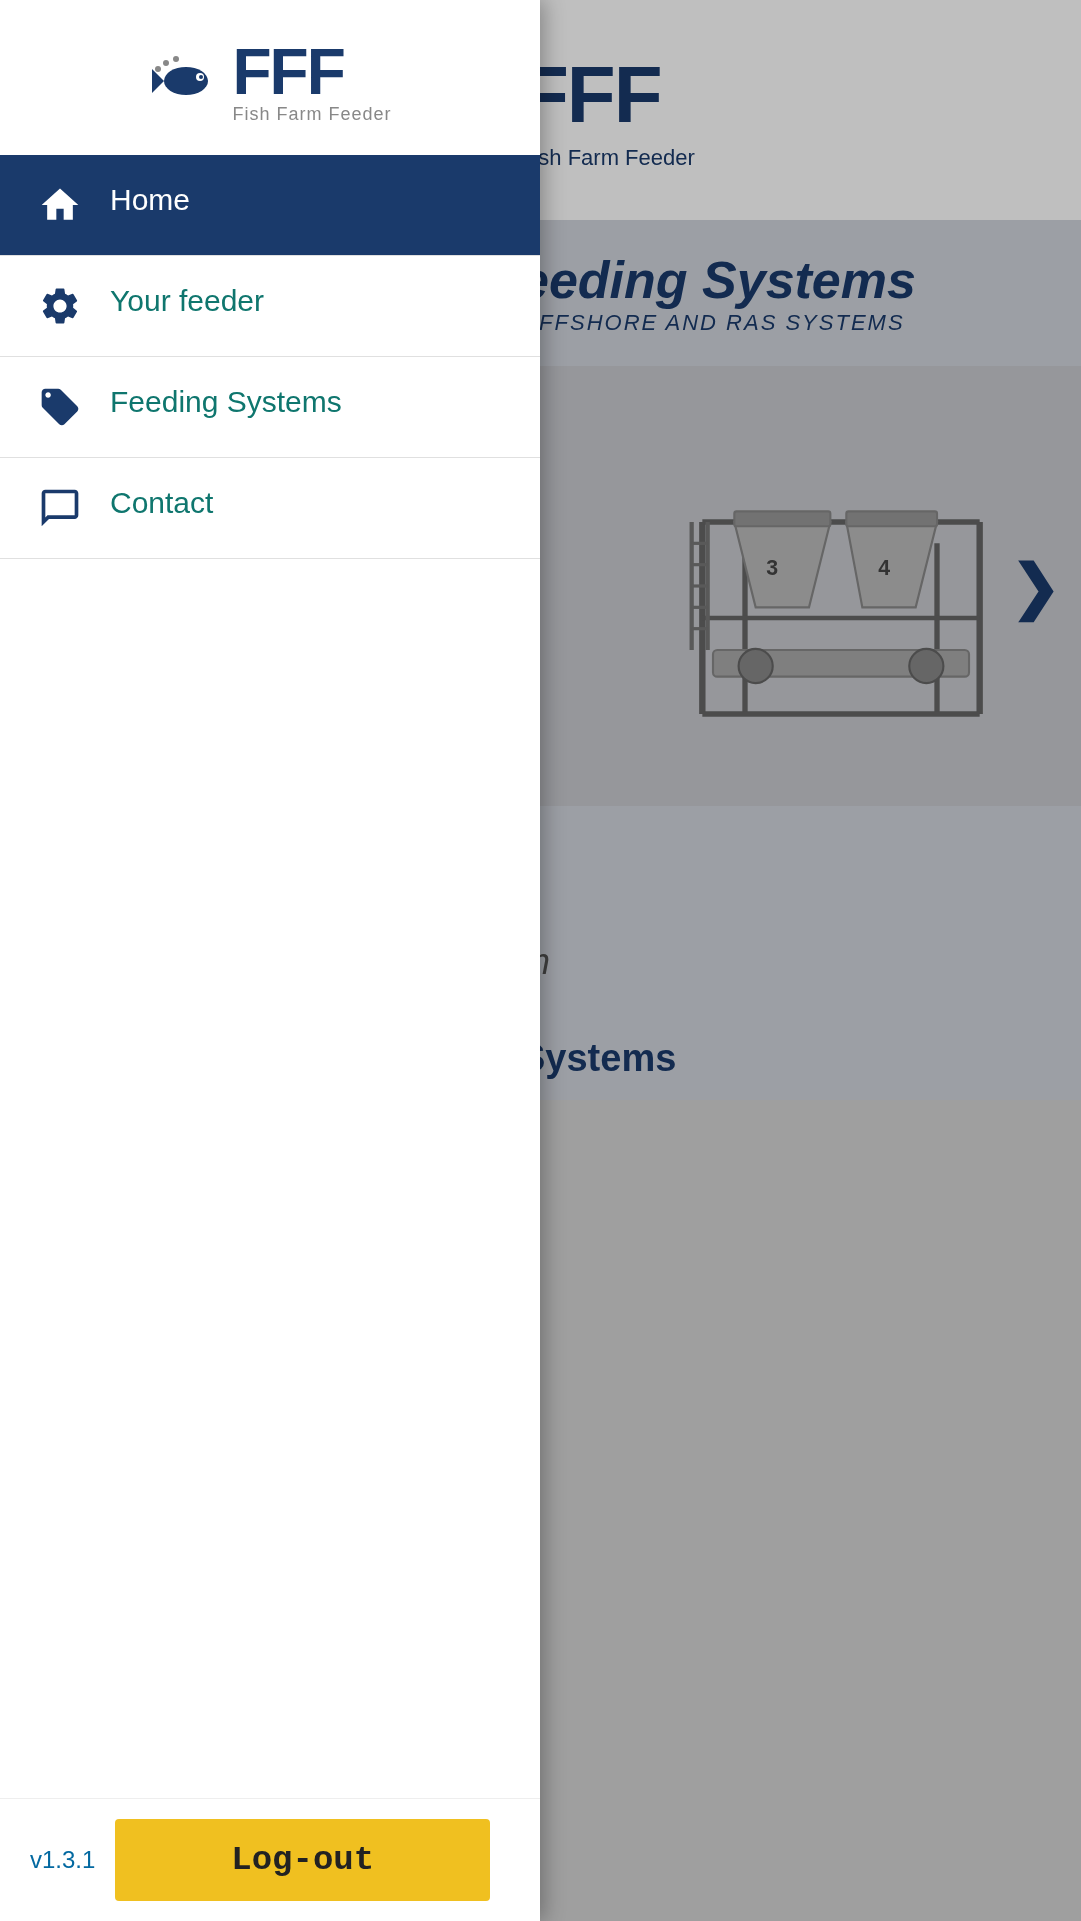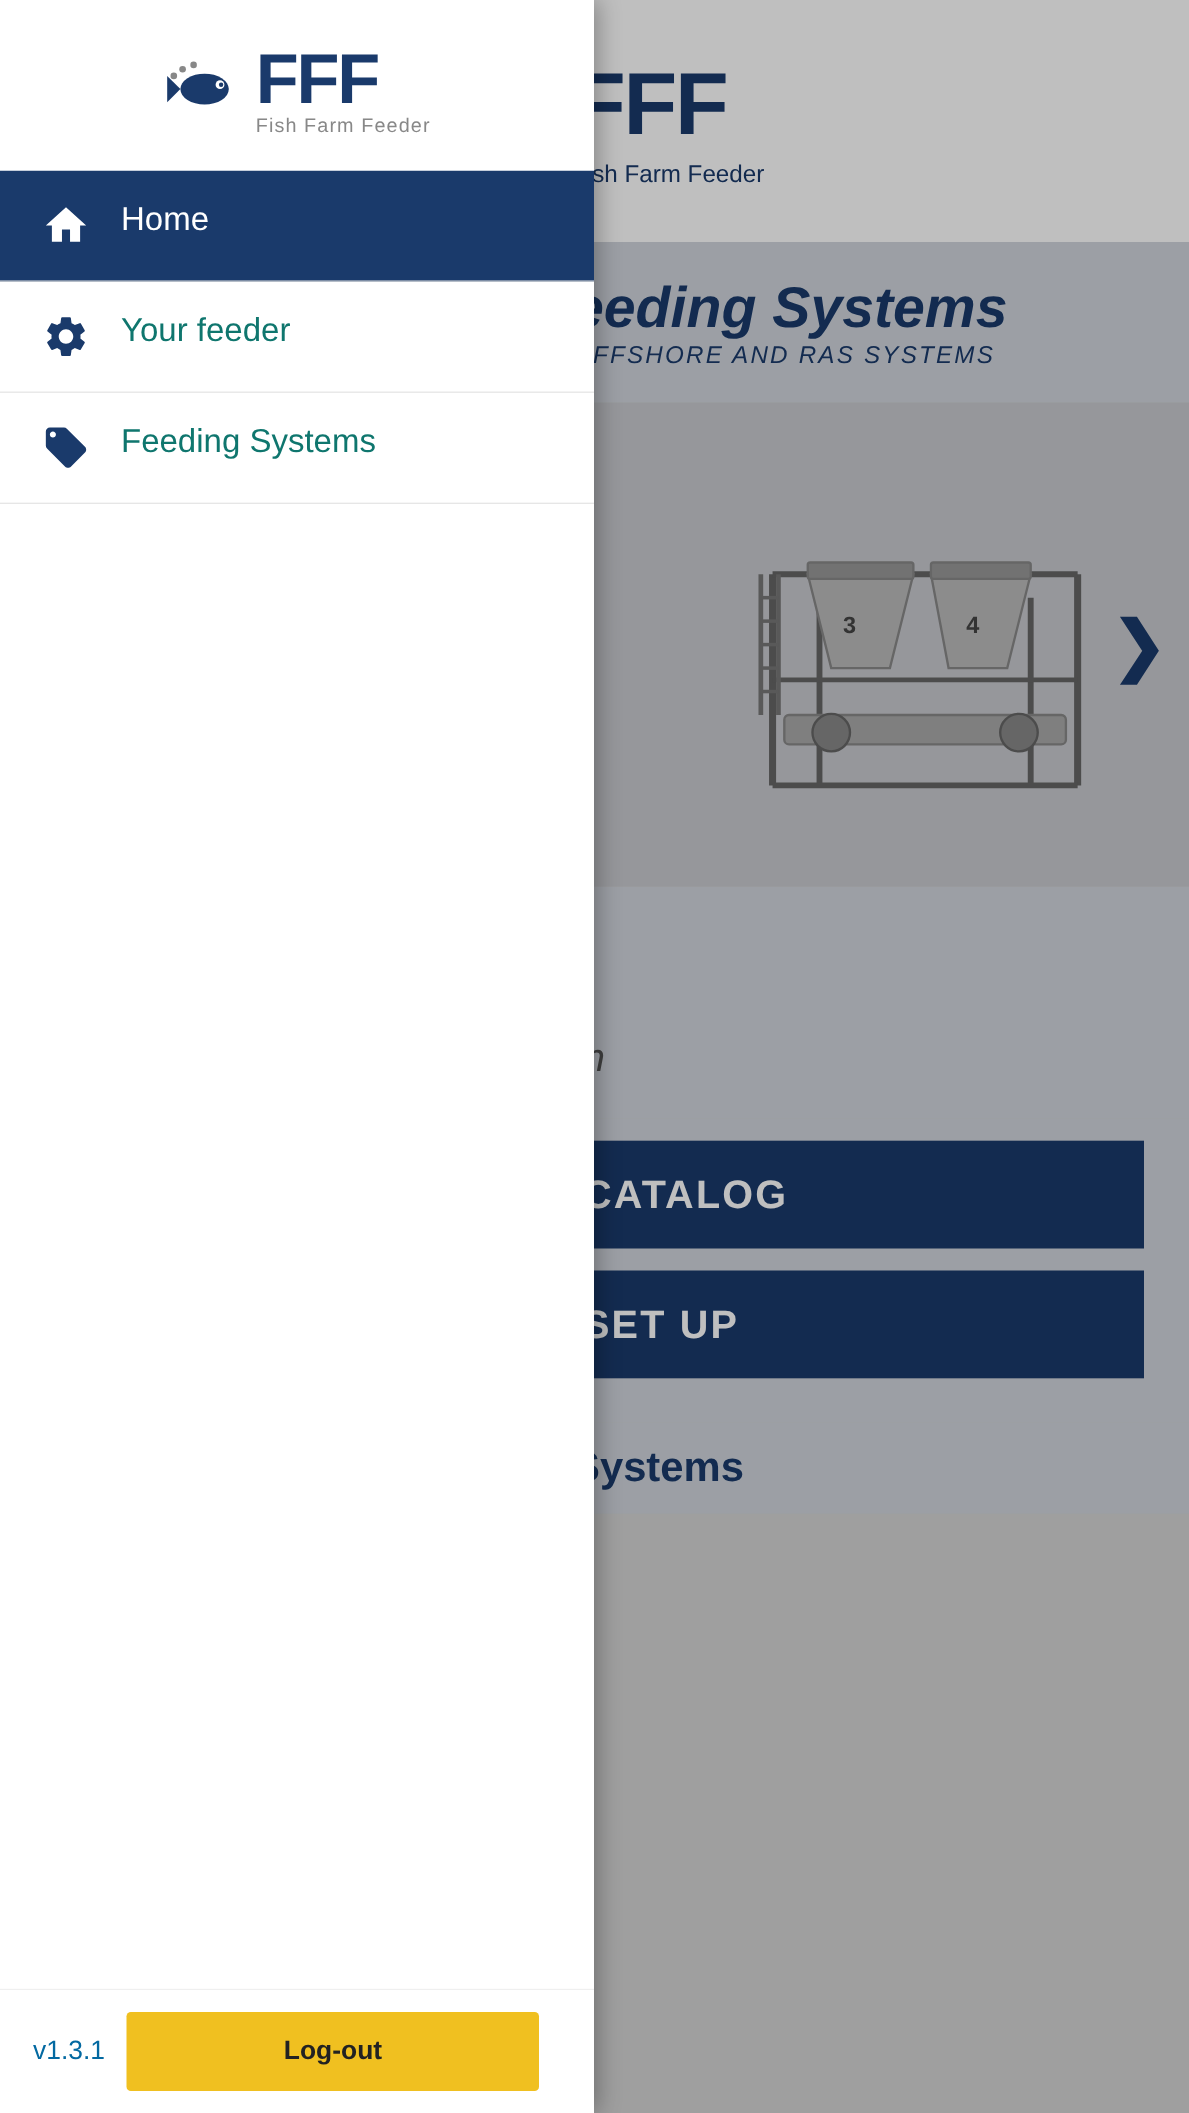--- a/index.html
+++ b/index.html
@@ -263,26 +263,27 @@
     .version-text {
       font-size: 24px;
       color: #0369a1;
     }
 
     .logout-btn {
       background: #f0c020;
       color: #222;
       border: none;
       padding: 22px 60px;
-      font-size: 24px;
+      font-size: 34px;
       font-weight: bold;
       border-radius: 4px;
       cursor: pointer;
       flex: 1;
       margin: 0 20px;
+      font-family: Liberation Mono, monospace;
     }
   </style>
 </head>
 <body>
 
 <div class="background-panel">
 
   <div class="bg-header">
     <div>
       <div class="bg-logo-fff">FFF</div>
@@ -335,24 +336,20 @@
     </div>
     <div class="bg-chevron">❯</div>
   </div>
 
   <div class="bg-text-area">
     <div class="bg-text-line">l</div>
     <div class="bg-text-line">n</div>
     <div class="bg-text-line">m</div>
   </div>
 
-  <div class="bg-buttons-area">
-    <div class="bg-btn">CATALOG</div>
-    <div class="bg-btn">SET UP</div>
-  </div>
 
   <div class="bg-footer-area">
     <div class="bg-footer-text">Systems</div>
   </div>
 </div>
 
 <div class="drawer-overlay"></div>
 
 <div class="sidebar">
 
@@ -407,20 +404,28 @@
             <path d="M21.41 11.58l-9-9C12.05 2.22 11.55 2 11 2H4c-1.1 0-2 .9-2 2v7c0 .55.22 1.05.59 1.42l9 9c.36.36.86.58 1.41.58.55 0 1.05-.22 1.41-.59l7-7c.37-.36.59-.86.59-1.41 0-.55-.23-1.06-.59-1.42zM5.5 7C4.67 7 4 6.33 4 5.5S4.67 4 5.5 4 7 4.67 7 5.5 6.33 7 5.5 7z"></path>
           </svg>
       </div>
       <span class="nav-label">Feeding Systems</span>
     </div>
 
 
 
 
 
+    <div class="nav-item">
+      <div class="nav-icon">
+        <svg viewBox="0 0 24 24">
+            <path d="M20 2H4c-1.1 0-2 .9-2 2v18l4-4h14c1.1 0 2-.9 2-2V4c0-1.1-.9-2-2-2zm0 14H5.17L4 17.17V4h16v12z"></path>
+          </svg>
+      </div>
+      <span class="nav-label">Contact</span>
+    </div>
 
   </div>
 
   <div class="sidebar-footer">
     <span class="version-text">v1.3.1</span>
     <button class="logout-btn">Log-out</button>
   </div>
 
 </div>
 

